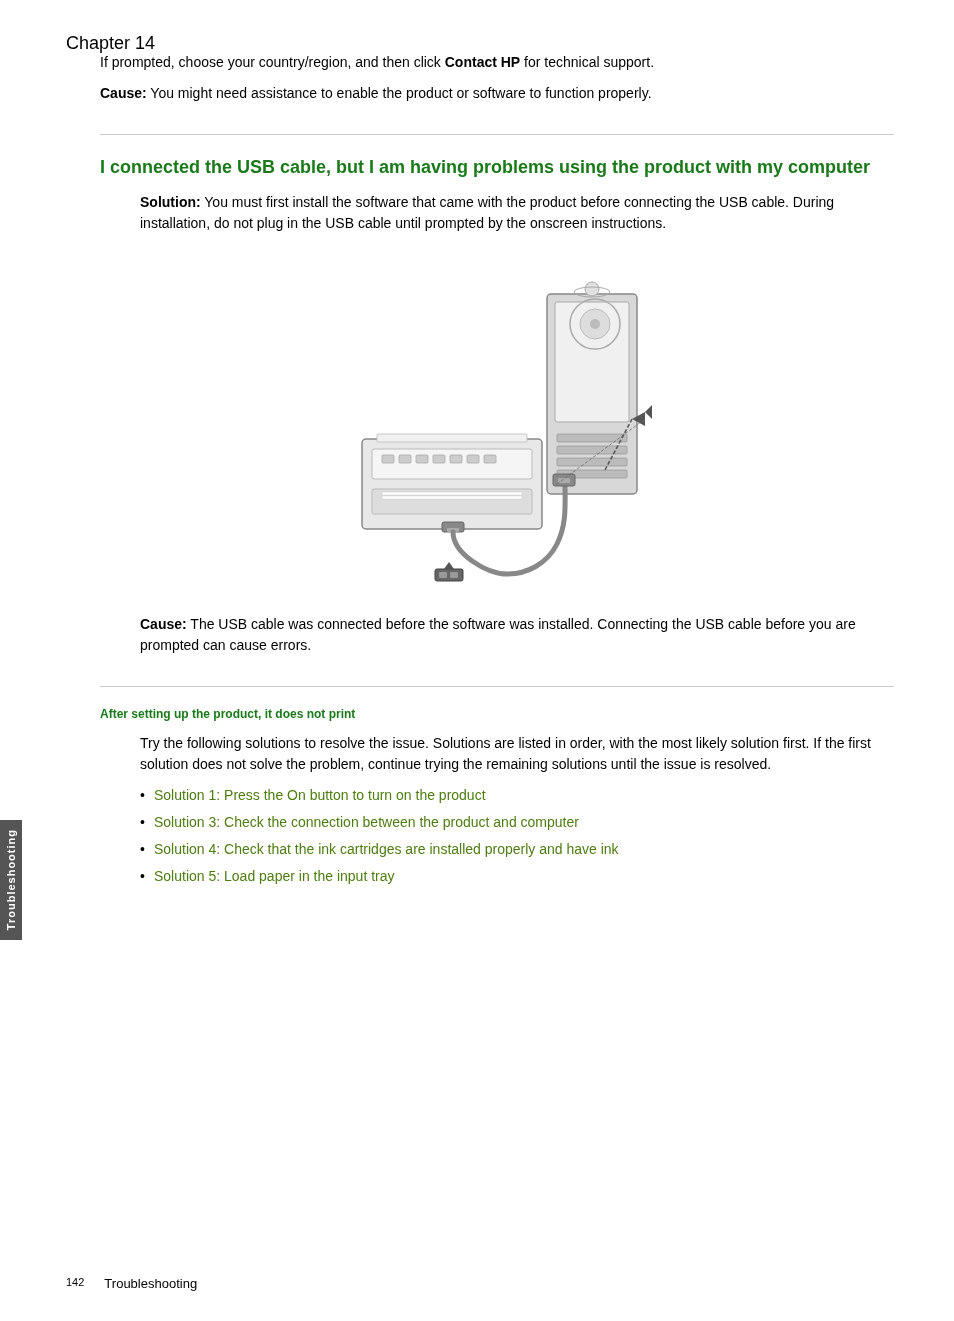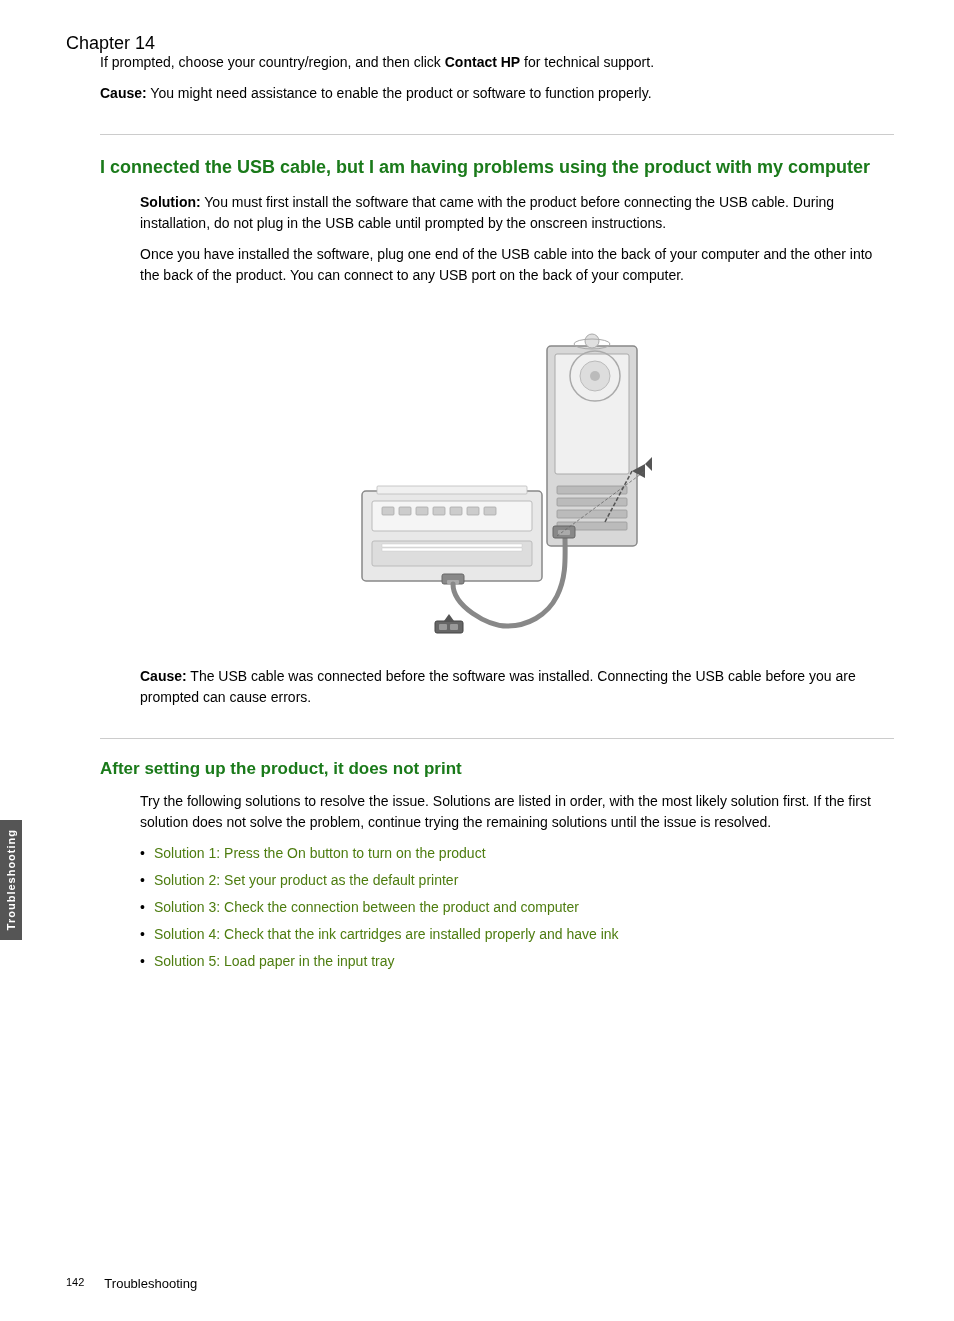--- a/index.html
+++ b/index.html
@@ -80,21 +80,21 @@
       height: 320px;
     }
 
     .after-setup-section {
       margin-top: 10px;
     }
 
     .after-setup-heading {
       color: #1a7a1a;
       font-weight: bold;
-      font-size: 17px;
+      font-size: 12px;
       margin-bottom: 12px;
     }
 
     .solutions-list {
       list-style: none;
       margin-left: 40px;
     }
 
     .solutions-list li {
       margin-bottom: 6px;
@@ -179,21 +179,20 @@
       </p>
     </div>
 
     <div class="section-block">
       <p class="section-heading">I connected the USB cable, but I am having problems using the product with my computer</p>
 
       <p class="indented">
         <span class="bold">Solution:</span><span>   You must first install the software that came with the product before connecting the USB cable. During installation, do not plug in the USB cable until prompted by the onscreen instructions.</span>
       </p>
 
-      <p class="indented">Once you have installed the software, plug one end of the USB cable into the back of your computer and the other into the back of the product. You can connect to any USB port on the back of your computer.</p>
 
       <div class="image-container">
         <svg class="printer-illustration" viewBox="0 0 420 320" xmlns="http://www.w3.org/2000/svg">
 
           <rect x="260" y="30" width="90" height="200" rx="4" fill="#d8d8d8" stroke="#888" stroke-width="1.5"></rect>
           <rect x="268" y="38" width="74" height="120" rx="2" fill="#f0f0f0" stroke="#aaa" stroke-width="1"></rect>
 
           <rect x="270" y="170" width="70" height="8" rx="1" fill="#bbb" stroke="#999" stroke-width="0.8"></rect>
           <rect x="270" y="182" width="70" height="8" rx="1" fill="#bbb" stroke="#999" stroke-width="0.8"></rect>
           <rect x="270" y="194" width="70" height="8" rx="1" fill="#bbb" stroke="#999" stroke-width="0.8"></rect>
@@ -258,23 +257,20 @@
     <div class="after-setup-section">
       <p class="after-setup-heading">After setting up the product, it does not print</p>
 
       <p class="indented">Try the following solutions to resolve the issue. Solutions are listed in order, with the most likely solution first. If the first solution does not solve the problem, continue trying the remaining solutions until the issue is resolved.</p>
 
       <ul class="solutions-list">
         <li>
           <a href="#solution1">Solution 1: Press the On button to turn on the product</a>
         </li>
         <li>
-          <a href="#solution2">Solution 2: Set your product as the default printer</a>
-        </li>
-        <li>
           <a href="#solution3">Solution 3: Check the connection between the product and computer</a>
         </li>
         <li>
           <a href="#solution4">Solution 4: Check that the ink cartridges are installed properly and have ink</a>
         </li>
         <li>
           <a href="#solution5">Solution 5: Load paper in the input tray</a>
         </li>
       </ul>
     </div>

